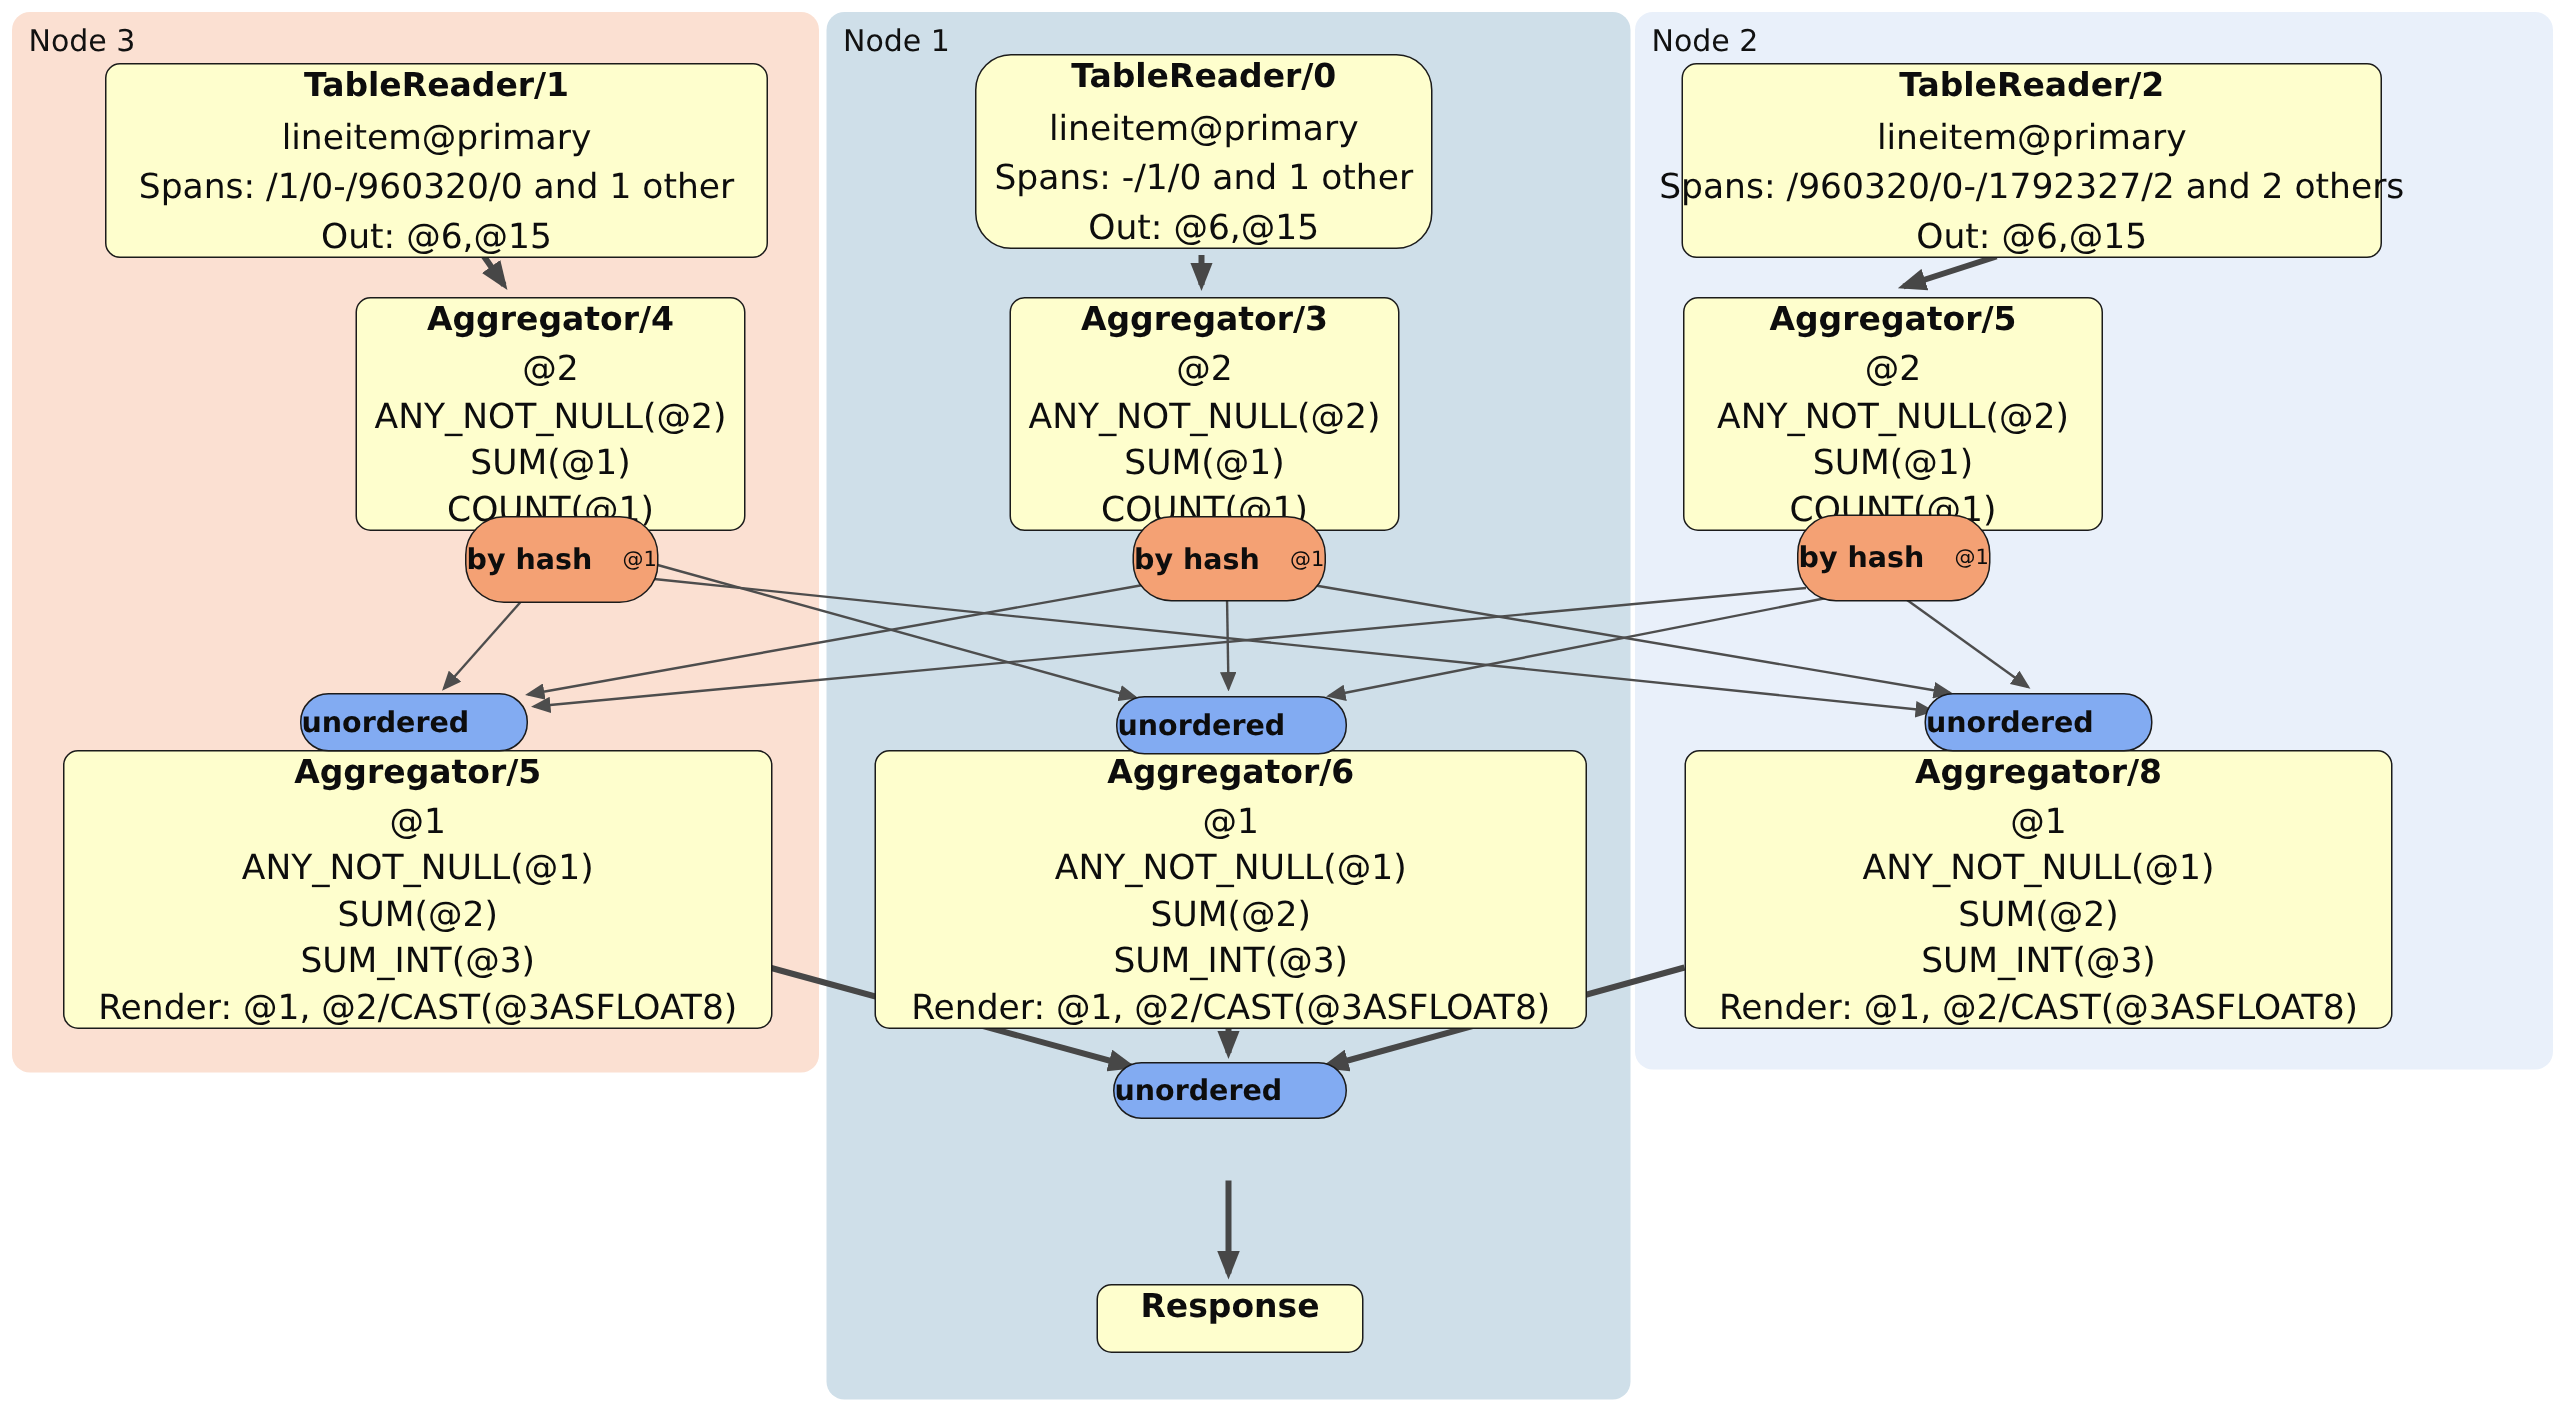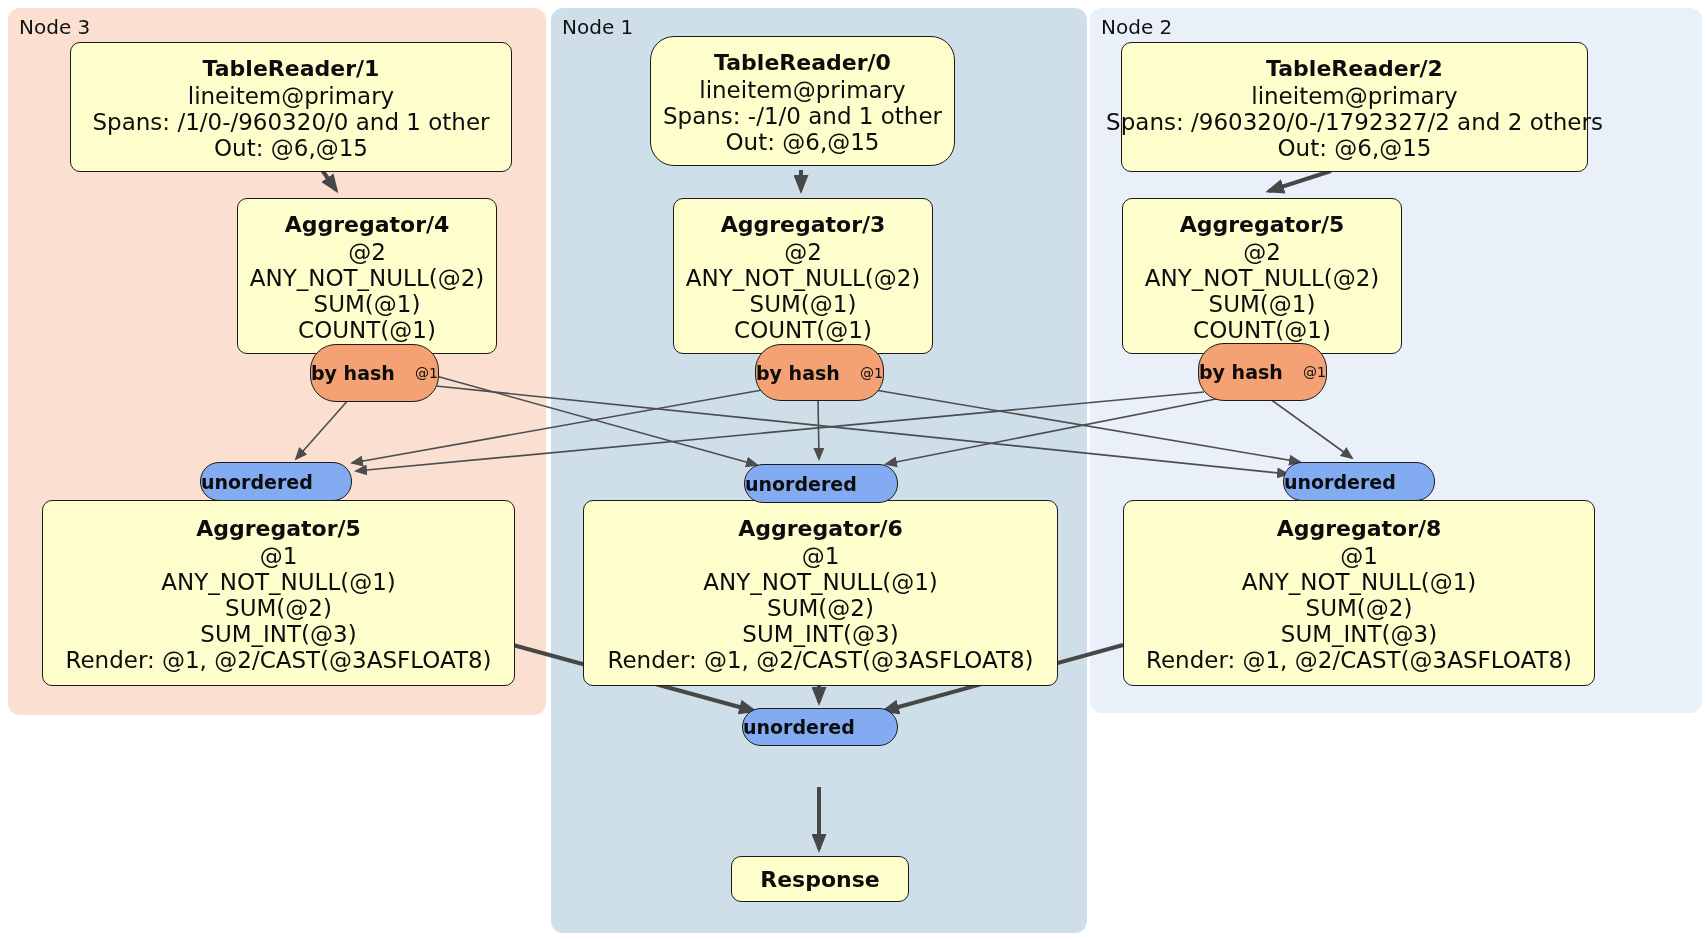--- a/index.html
+++ b/index.html
@@ -14,21 +14,21 @@
     position:absolute;top:7px;left:11px;
     font-size:20px;color:#111;white-space:nowrap;text-align:right;
   }
   .edges{position:absolute;left:0;top:0;z-index:1;}
   .box{
     position:absolute;z-index:2;
     background:#fefecd;
     border:1.6px solid #1b1b1b;
     border-radius:10px;
     display:flex;flex-direction:column;
-    align-items:center;justify-content:center;
+    align-items:center;justify-content:space-between;
     text-align:center;color:#0d0d0d;
   }
   .box-title{font-weight:bold;font-size:22px;line-height:29px;white-space:nowrap;}
   .box-line{font-size:23px;line-height:26px;white-space:nowrap;}
   .oval{
     position:absolute;z-index:3;
     border:1.7px solid #1b1b1b;
     display:flex;
     align-items:center;justify-content:space-between;
     text-align:center;color:#0d0d0d;

